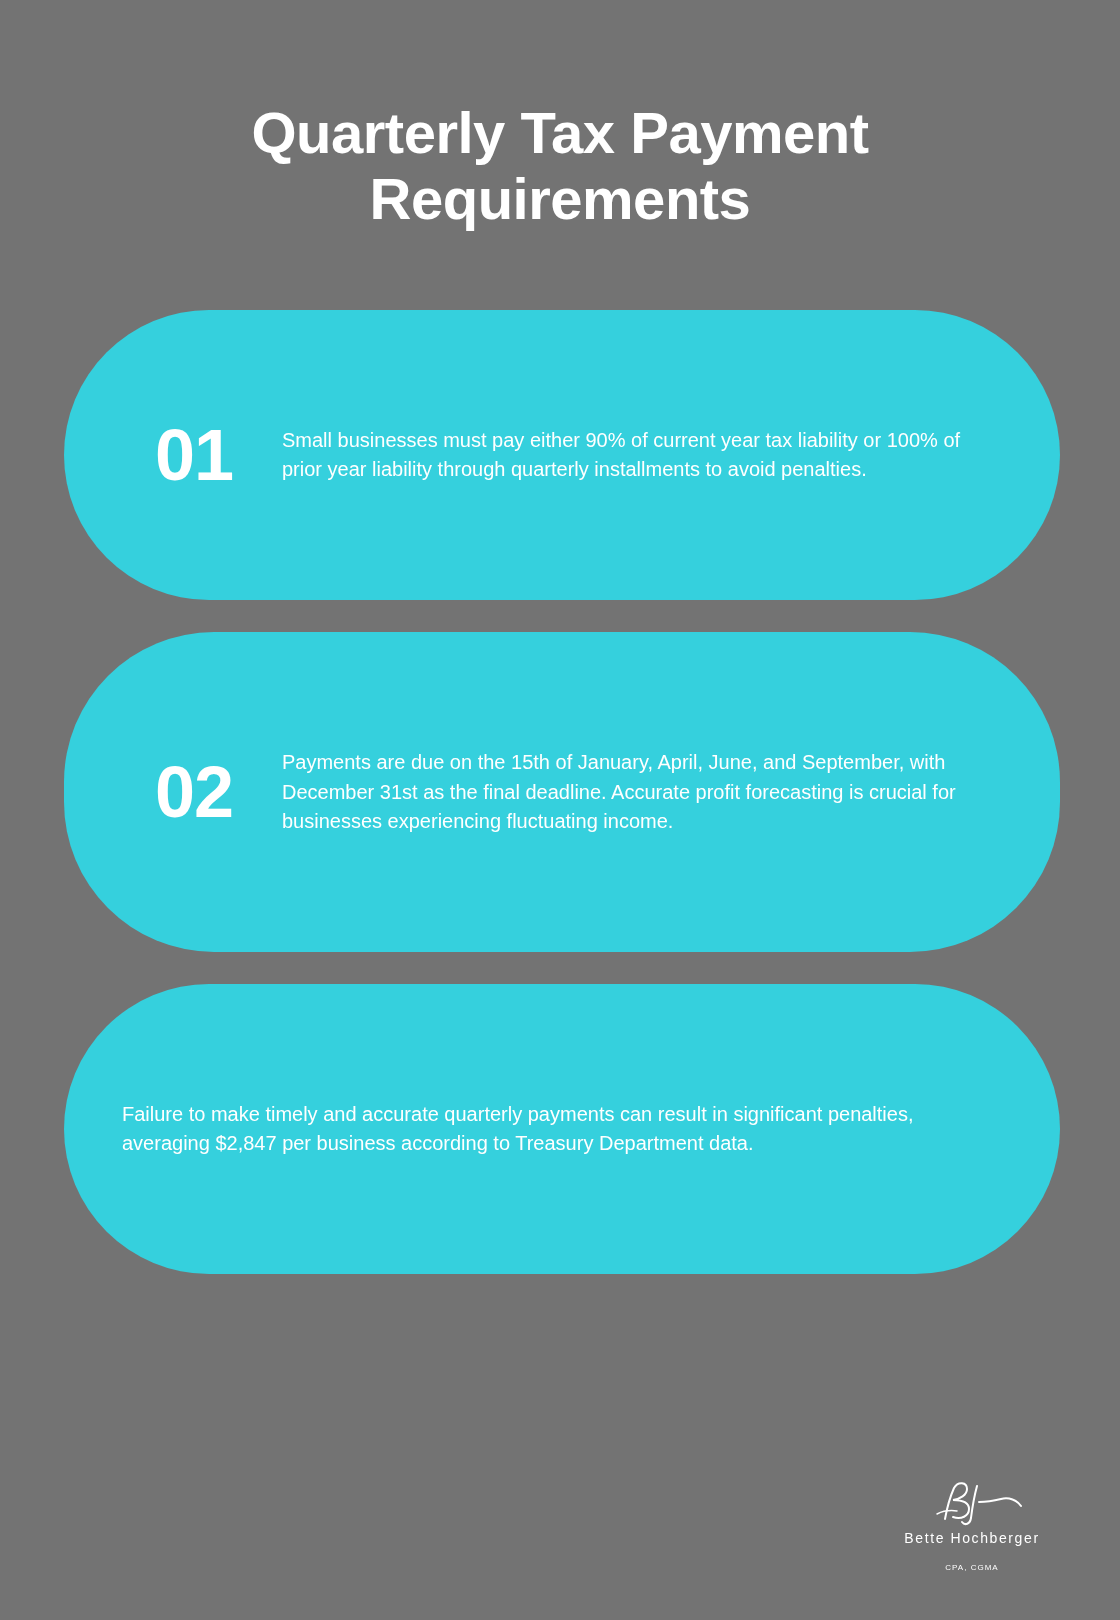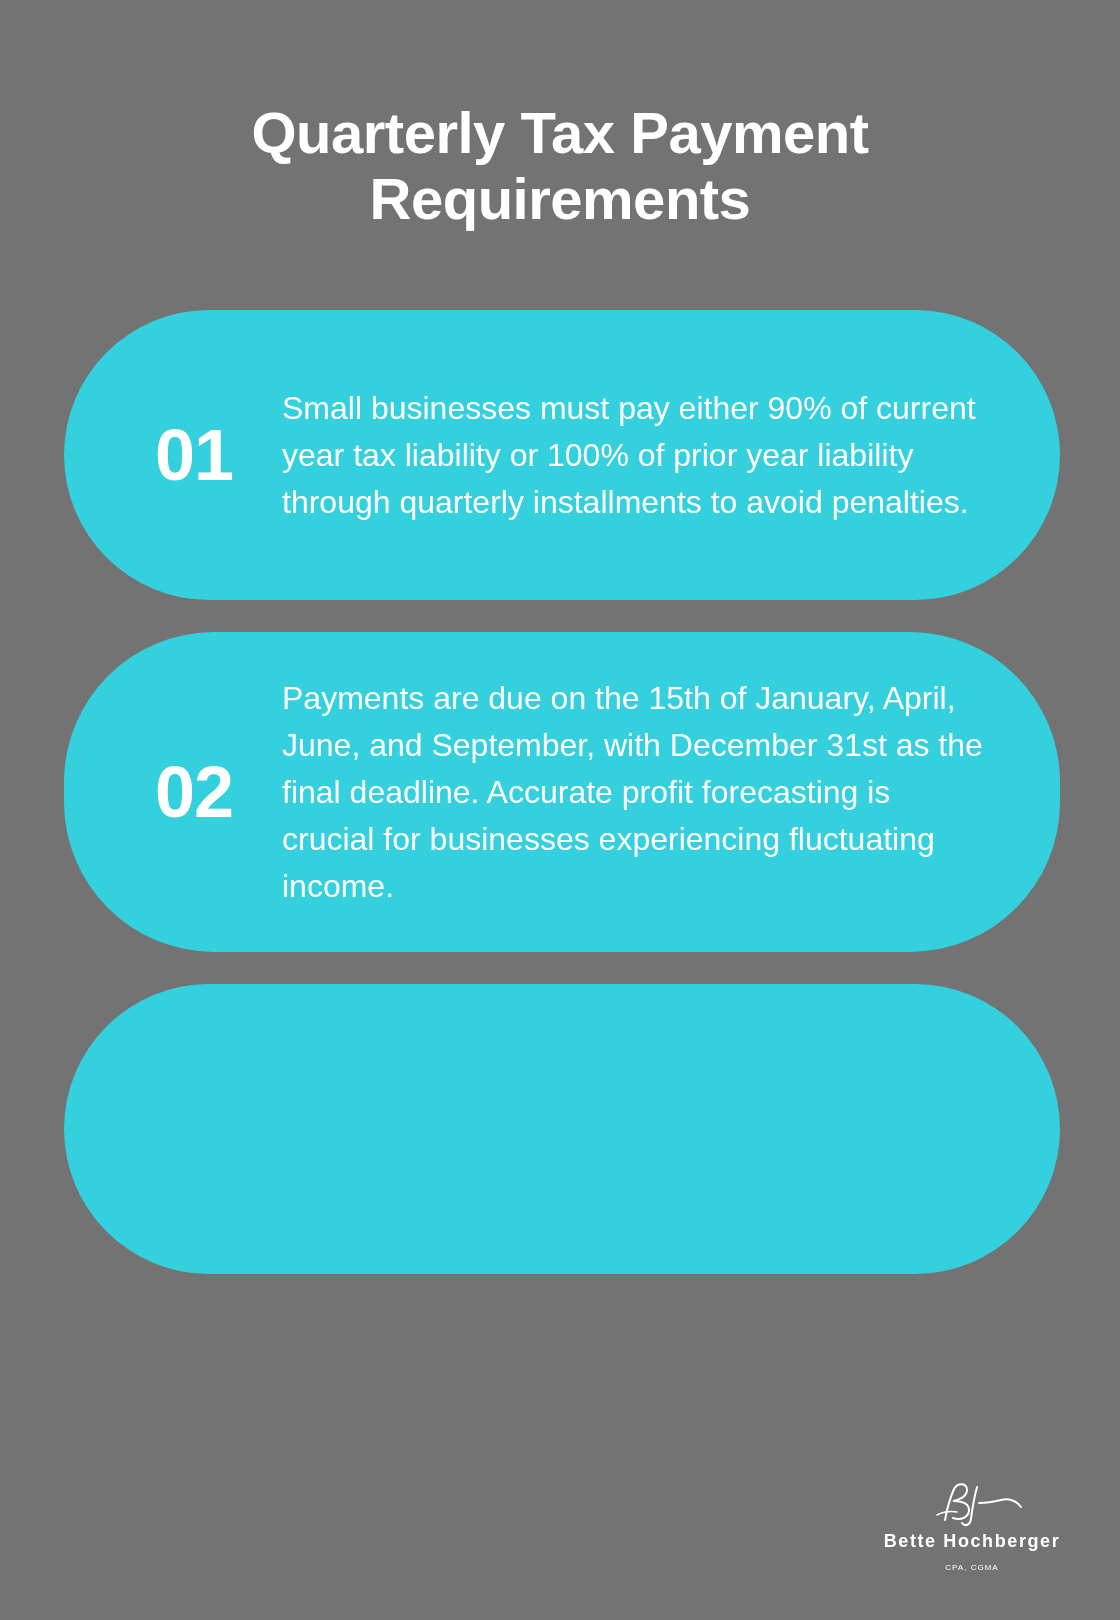--- a/index.html
+++ b/index.html
@@ -46,50 +46,50 @@
     font-size: 72px;
     font-weight: bold;
     line-height: 1;
     letter-spacing: -1px;
     width: 160px;
     flex: 0 0 160px;
     text-align: center;
   }
   .card-text {
     color: #ffffff;
-    font-size: 32px;
+    font-size: 20px;
     line-height: 1.47;
     padding-left: 8px;
     padding-right: 10px;
   }
   .card-01 { min-height: 290px; }
   .card-02 { min-height: 320px; }
   .card-03 { min-height: 290px; }
   .logo {
     position: absolute;
     right: 58px;
     bottom: 48px;
     width: 180px;
     text-align: center;
     color: #ffffff;
   }
   .logo-mark {
     display: block;
     margin: 0 auto;
   }
   .logo-name {
-    font-size: 18px;
-    font-weight: bold;
+    font-size: 14px;
+    font-weight: normal;
     letter-spacing: 1.6px;
     margin-top: 4px;
   }
   .logo-sub {
     font-size: 8px;
     letter-spacing: 1px;
-    margin-top: 11px;
+    margin-top: 17px;
   }
 </style>
 </head>
 <body>
 
 <div class="poster">
 
   <h1 class="title">Quarterly Tax Payment Requirements</h1>
 
   <div class="cards">
@@ -98,20 +98,21 @@
       <div class="card-number">01</div>
       <div class="card-text">Small businesses must pay either 90% of current year tax liability or 100% of prior year liability through quarterly installments to avoid penalties.</div>
     </div>
 
     <div class="card card-02">
       <div class="card-number">02</div>
       <div class="card-text">Payments are due on the 15th of January, April, June, and September, with December 31st as the final deadline. Accurate profit forecasting is crucial for businesses experiencing fluctuating income.</div>
     </div>
 
     <div class="card card-03">
+      <div class="card-text">Failure to make timely and accurate quarterly payments can result in significant penalties, averaging $2,847 per business according to Treasury Department data.</div>
     </div>
 
   </div>
 
   <div class="logo">
     <svg class="logo-mark" width="110" height="46" viewBox="0 0 110 46" fill="none">
       <path d="M28 39 C30 28, 33 17, 37 8 C41 1, 50 2, 50 9 C50 15, 43 19, 36 20 C44 20, 52 22, 52 29 C52 36, 44 40, 36 37" stroke="#ffffff" stroke-width="2" fill="none" stroke-linecap="round"></path>
       <path d="M60 6 C57 17, 55 30, 54 38 C53 44, 48 46, 45 42" stroke="#ffffff" stroke-width="2" fill="none" stroke-linecap="round"></path>
       <path d="M62 22 C68 22, 76 21, 84 19 C92 17, 100 20, 104 26" stroke="#ffffff" stroke-width="2" fill="none" stroke-linecap="round"></path>
       <path d="M20 34 C26 31, 33 30, 40 31" stroke="#ffffff" stroke-width="1.5" fill="none" stroke-linecap="round"></path>

